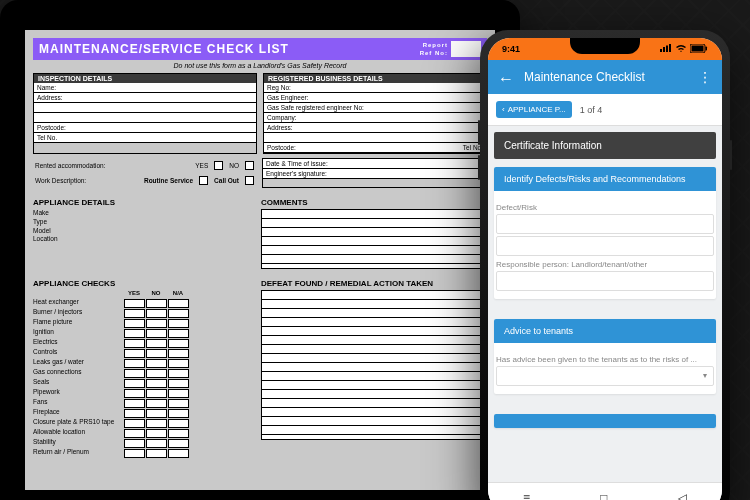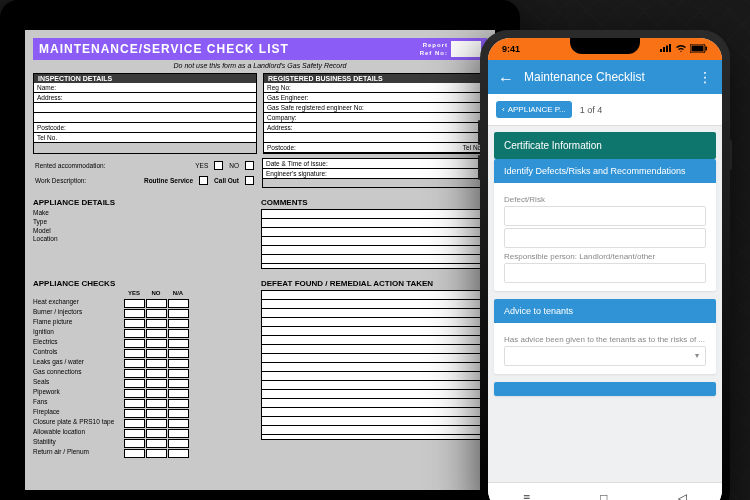--- a/index.html
+++ b/index.html
@@ -102,33 +102,33 @@
     background: #fff; height: 32px; display: flex; align-items: center;
     padding: 0 8px; gap: 8px; font-size: 9px; color: #555;
     border-bottom: 1px solid #ddd;
   }
   .prev-btn {
     background: #2f93d6; color: #fff; font-size: 8px;
     padding: 4px 6px; border-radius: 3px; display: flex; align-items: center; gap: 3px;
   }
   .content { flex: 1; overflow: hidden; padding: 6px; }
   .card-h {
-    background: #0f766e; color: #fff; font-size: 10px; font-weight: 500;
-    padding: 8px 10px; border-radius: 2px; 
+    background: #404040; color: #fff; font-size: 10px; font-weight: 500;
+    padding: 8px 10px; border-radius: 2px; margin-bottom: 8px;
   }
   .card {
-    background: #fff; border-radius: 2px; margin-bottom: 8px;
+    background: #fff; border-radius: 2px; margin-bottom: 20px;
     box-shadow: 0 1px 2px rgba(0,0,0,0.08);
     overflow: hidden;
   }
   .card .ch {
     background: #2f93d6; color: #fff; font-size: 9px; font-weight: 500;
     padding: 7px 10px;
   }
-  .card .body { padding: 8px 10px; }
+  .card .body { padding: 8px 2px; }
   .flabel { font-size: 8px; color: #888; margin-top: 4px; }
   .finput {
     width: 100%; height: 20px; border: 1px solid #ddd; border-radius: 2px;
     background: #fff; margin-top: 2px;
   }
   .fselect { position: relative; }
   .fselect::after { content: "▾"; position: absolute; right: 6px; top: 4px; font-size: 8px; color: #888; }
   .navbar {
     height: 30px; background: #fff; display: flex; justify-content: space-around;
     align-items: center; border-top: 1px solid #ddd;

